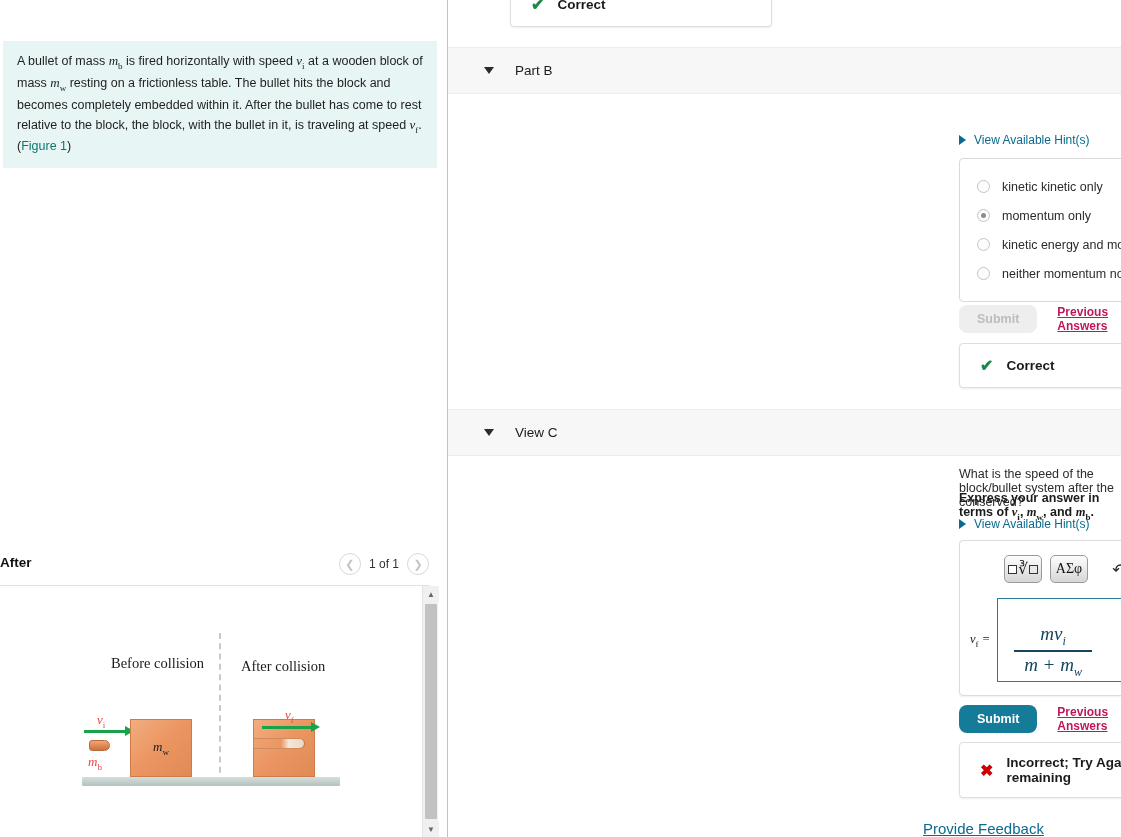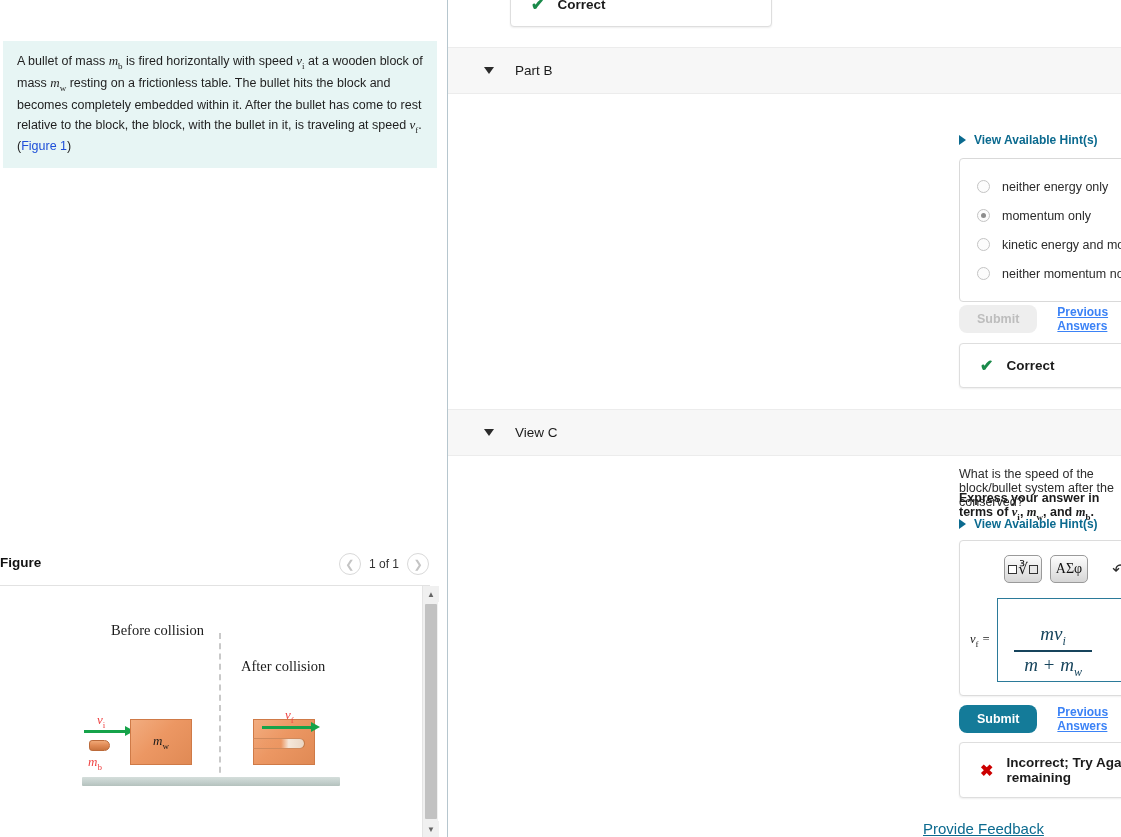--- a/index.html
+++ b/index.html
@@ -24,21 +24,21 @@
     background: #fff;
   }
   .problem-box {
     position: absolute; left: 3px; top: 41px; width: 434px;
     background: #e7f5f4;
     padding: 10px 14px 12px 14px;
     font-size: 12.5px; color: #1f1f1f; line-height: 1.52;
   }
   .problem-box i.v { font-family: "Liberation Serif", serif; font-style: italic; font-size: 13px; }
   .problem-box i.v sub { font-style: normal; font-size: 9px; }
-  .fig-link { color: #1d4ed8; cursor: pointer; }
+  .fig-link { color: #0f766e; cursor: pointer; }
 
   
   .figure-header {
     position: absolute; left: 0; top: 548px; width: 447px; height: 36px;
   }
   .figure-title {
     position: absolute; left: 0; top: 7px;
     font-size: 13.5px; font-weight: bold; color: #111;
   }
   .fig-nav { position: absolute; right: 18px; top: 5px; display: flex; align-items: center; gap: 8px; }
@@ -65,21 +65,21 @@
   .dashed-sep {
     position: absolute; left: 219px; top: 633px; width: 0;
     height: 150px; border-left: 2px dashed #c9c9c9;
   }
   .ground {
     position: absolute; left: 82px; top: 777px; width: 258px; height: 9px;
     background: linear-gradient(180deg,#d5dedb 0%, #c2cecb 60%, #b4c1bd 100%);
     border-radius: 1px;
   }
   .block {
-    position: absolute; width: 62px; height: 46px;
+    position: absolute; width: 62px; height: 58px;
     background: linear-gradient(135deg,#f2ad80 0%, #ec9763 45%, #e08a55 100%);
     border: 1px solid #cf7a47;
     text-decoration: underline;
   }
   .block .mlabel {
     position: absolute; left: 50%; top: 50%; transform: translate(-50%,-50%);
     font-family: "Liberation Serif", serif; font-style: italic; font-size: 13px; color: #1b1b1b;
     white-space: nowrap;
   }
   .block .mlabel sub { font-size: 9px; font-style: normal; }
@@ -157,21 +157,21 @@
   .q-text {
     position: absolute; left: 511px; font-size: 12.5px; color: #2b2b2b;
   }
   .q-bold { font-weight: bold; color: #1b1b1b; }
   .q-bold i { font-family: "Liberation Serif", serif; font-style: italic; font-weight: bold; }
   .q-bold i sub, .q-text i sub { font-style: normal; font-size: 9px; }
 
   .hint-link {
     position: absolute; left: 511px;
     display: flex; align-items: center; gap: 8px;
-    color: #0b6a8f; font-size: 12px; font-weight: bold; cursor: pointer;
+    color: #0b6a8f; font-size: 12px; font-weight: normal; cursor: pointer;
   }
   .hint-caret {
     width: 0; height: 0;
     border-top: 5px solid transparent; border-bottom: 5px solid transparent;
     border-left: 7px solid #0b6a8f;
   }
   .hint-label { text-decoration: none; }
 
   
   .option-box {
@@ -195,21 +195,21 @@
 
   
   .submit-row { position: absolute; left: 511px; display: flex; align-items: center; gap: 20px; }
   .btn-submit {
     font-size: 12.5px; font-weight: bold; border: none; border-radius: 8px;
     padding: 7px 18px; cursor: pointer; text-align: center;
   }
   .btn-submit.disabled { background: #eeeeee; color: #bdbdbd; }
   .btn-submit.active { background: #147b99; color: #fff; }
   .prev-answers {
-    color: #3b82f6; font-size: 12px; font-weight: bold;
+    color: #be185d; font-size: 12px; font-weight: bold;
     text-decoration: underline; cursor: pointer;
   }
 
   
   .answer-box {
     position: absolute; left: 511px; top: 540px; width: 333px; height: 156px;
     border: 1px solid #dcdcdc; border-radius: 4px; background: #fff;
     box-shadow: 0 1px 2px rgba(0,0,0,0.06);
   }
   .mathbar {
@@ -269,34 +269,34 @@
 
   <div class="pane-divider"></div>
 
   <div class="left-pane">
 
     <div class="problem-box">
       <span>A bullet of mass </span><i class="v"><span>m</span><sub>b</sub></i><span> is fired horizontally with speed </span><i class="v"><span>v</span><sub>i</sub></i><span> at a wooden block of mass </span><i class="v"><span>m</span><sub>w</sub></i><span> resting on a frictionless table. The bullet hits the block and becomes completely embedded within it. After the bullet has come to rest relative to the block, the block, with the bullet in it, is traveling at speed </span><i class="v"><span>v</span><sub>f</sub></i><span>. </span>(<span class="fig-link">Figure 1</span>)
     </div>
 
     <div class="figure-header">
-      <div class="figure-title">Figure</div>
+      <div class="figure-title">After</div>
       <div class="fig-nav">
         <div class="fig-arrow">❮</div>
         <div class="fig-count">1 of 1</div>
         <div class="fig-arrow">❯</div>
       </div>
     </div>
     <div class="figure-rule"></div>
 
     <div class="figure-canvas">
       
     </div>
 
-    <div class="fig-label" style="left:111px; top:622px;">Before collision</div>
+    <div class="fig-label" style="left:111px; top:655px;">Before collision</div>
     <div class="fig-label" style="left:241px; top:658px;">After collision</div>
     <div class="dashed-sep"></div>
 
     <div class="vlabel" style="left:97px; top:712px;"><span>v</span><sub>i</sub></div>
     <div class="arrow-green" style="left:84px; top:730px; width:42px;"></div>
     <div class="bullet" style="left:89px; top:740px;"></div>
     <div class="vlabel" style="left:88px; top:754px;"><span>m</span><sub>b</sub></div>
     <div class="block" style="left:130px; top:719px;">
       <span class="mlabel"><span>m</span><sub>w</sub></span>
     </div>
@@ -331,21 +331,21 @@
 
 
     <div class="hint-link" style="top:133px;">
       <span class="hint-caret"></span>
       <span class="hint-label">View Available Hint(s)</span>
     </div>
 
     <div class="option-box">
       <div class="option-row">
         <span class="radio"></span>
-        <span class="option-label">neither energy only</span>
+        <span class="option-label">kinetic kinetic only</span>
       </div>
       <div class="option-row">
         <span class="radio checked"></span>
         <span class="option-label">momentum only</span>
       </div>
       <div class="option-row">
         <span class="radio"></span>
         <span class="option-label">kinetic energy and momentum</span>
       </div>
       <div class="option-row">

